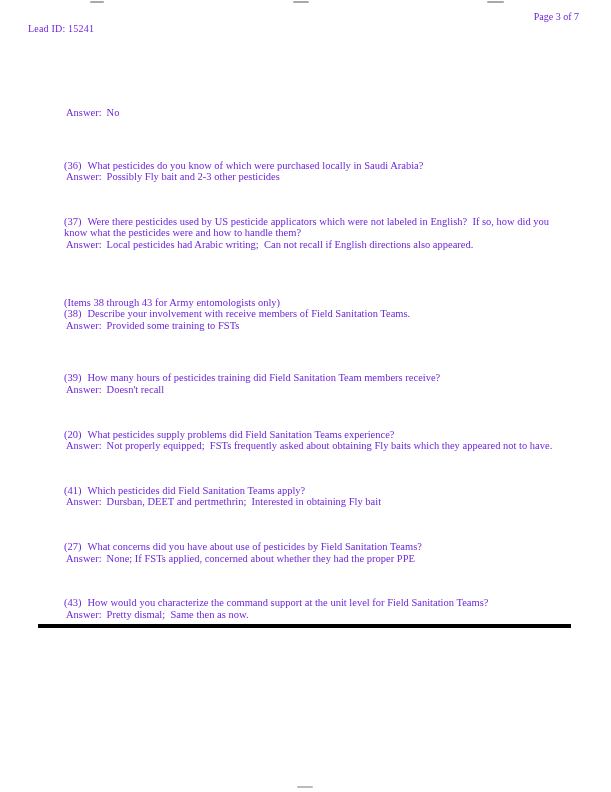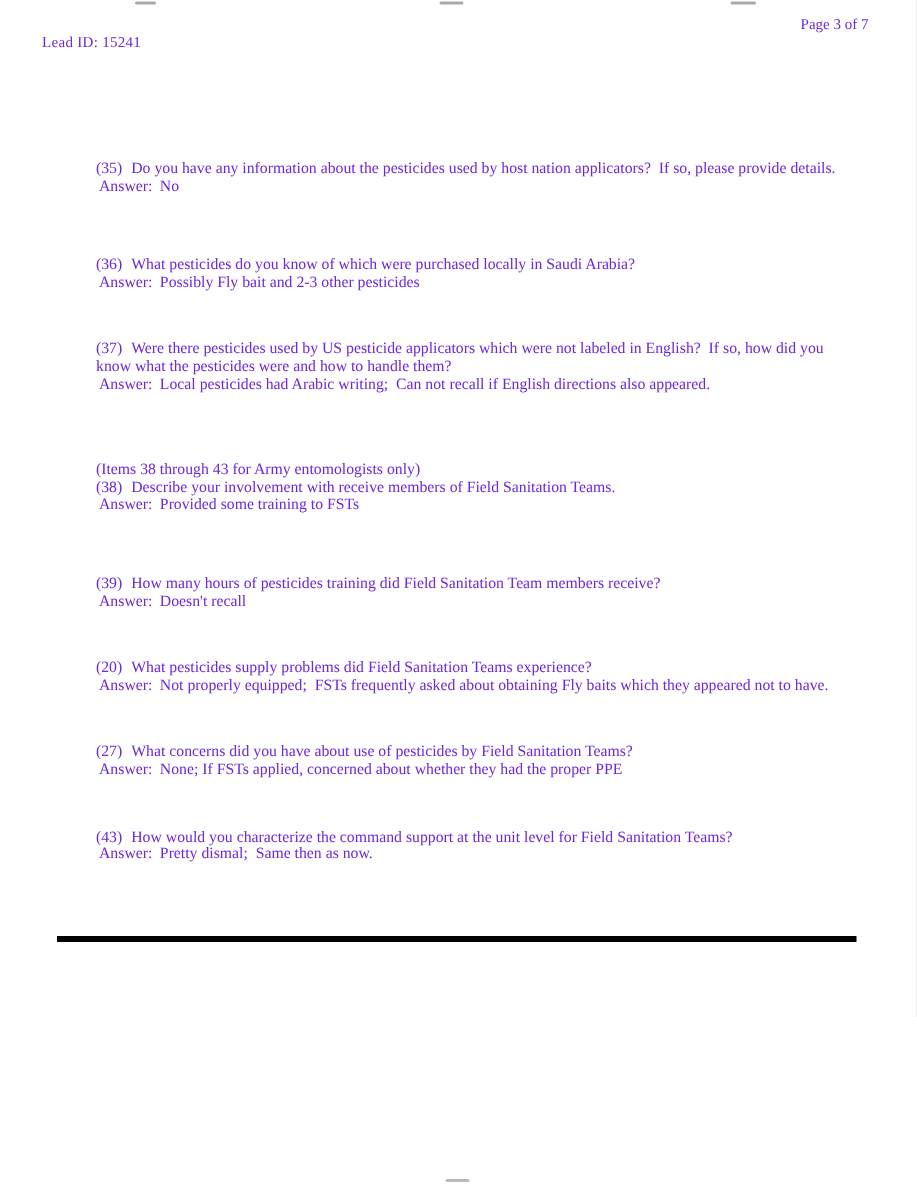--- a/index.html
+++ b/index.html
@@ -37,21 +37,20 @@
   <div class="scan-dash" style="left:293px;top:1px;width:16px;"></div>
   <div class="scan-dash" style="left:487px;top:1px;width:17px;"></div>
   <div class="scan-dash" style="left:297px;top:786px;width:16px;background:#bbbbbb;"></div>
 
   <div class="hdr-left">Lead ID: 15241</div>
   <div class="hdr-right">Page 3 of  7</div>
 
   <div class="content">
 
     <div class="qa mb-lg">
-        <p class="q"><span class="qnum">(35)</span><span>Do you have any information about the pesticides used by host nation applicators?  If so, please provide details.</span></p>
         <p class="a"><span class="alabel">Answer:</span><span>No</span></p>
       </div>
 
     <div class="qa">
         <p class="q"><span class="qnum">(36)</span><span>What pesticides do you know of which were purchased locally in Saudi Arabia?</span></p>
         <p class="a"><span class="alabel">Answer:</span><span>Possibly Fly bait and 2-3 other pesticides</span></p>
       </div>
 
     <div class="qa">
         <p class="q"><span class="qnum">(37)</span><span>Were there pesticides used by US pesticide applicators which were not labeled in English?  If so, how did you know what the pesticides were and how to handle them?</span></p>
@@ -67,20 +66,24 @@
     <div class="qa">
         <p class="q"><span class="qnum">(39)</span><span>How many hours of pesticides training did Field Sanitation Team members receive?</span></p>
         <p class="a"><span class="alabel">Answer:</span><span>Doesn't recall</span></p>
       </div>
 
     <div class="qa">
         <p class="q"><span class="qnum">(20)</span><span>What pesticides supply problems did Field Sanitation Teams experience?</span></p>
         <p class="a"><span class="alabel">Answer:</span><span>Not properly equipped;  FSTs frequently asked about obtaining Fly baits which they appeared not to have.</span></p>
       </div>
 
+    <div class="qa">
+        <p class="q"><span class="qnum">(41)</span><span>Which pesticides did Field Sanitation Teams apply?</span></p>
+        <p class="a"><span class="alabel">Answer:</span><span>Dursban, DEET and pertmethrin;  Interested in obtaining Fly bait</span></p>
+      </div>
 
     <div class="qa">
         <p class="q"><span class="qnum">(27)</span><span>What concerns did you have about use of pesticides by Field Sanitation Teams?</span></p>
         <p class="a"><span class="alabel">Answer:</span><span>None; If FSTs applied, concerned about whether they had the proper PPE</span></p>
       </div>
 
     <div class="qa">
         <p class="q"><span class="qnum">(43)</span><span>How would you characterize the command support at the unit level for Field Sanitation Teams?</span></p>
         <p class="a"><span class="alabel">Answer:</span><span>Pretty dismal;  Same then as now.</span></p>
       </div>

